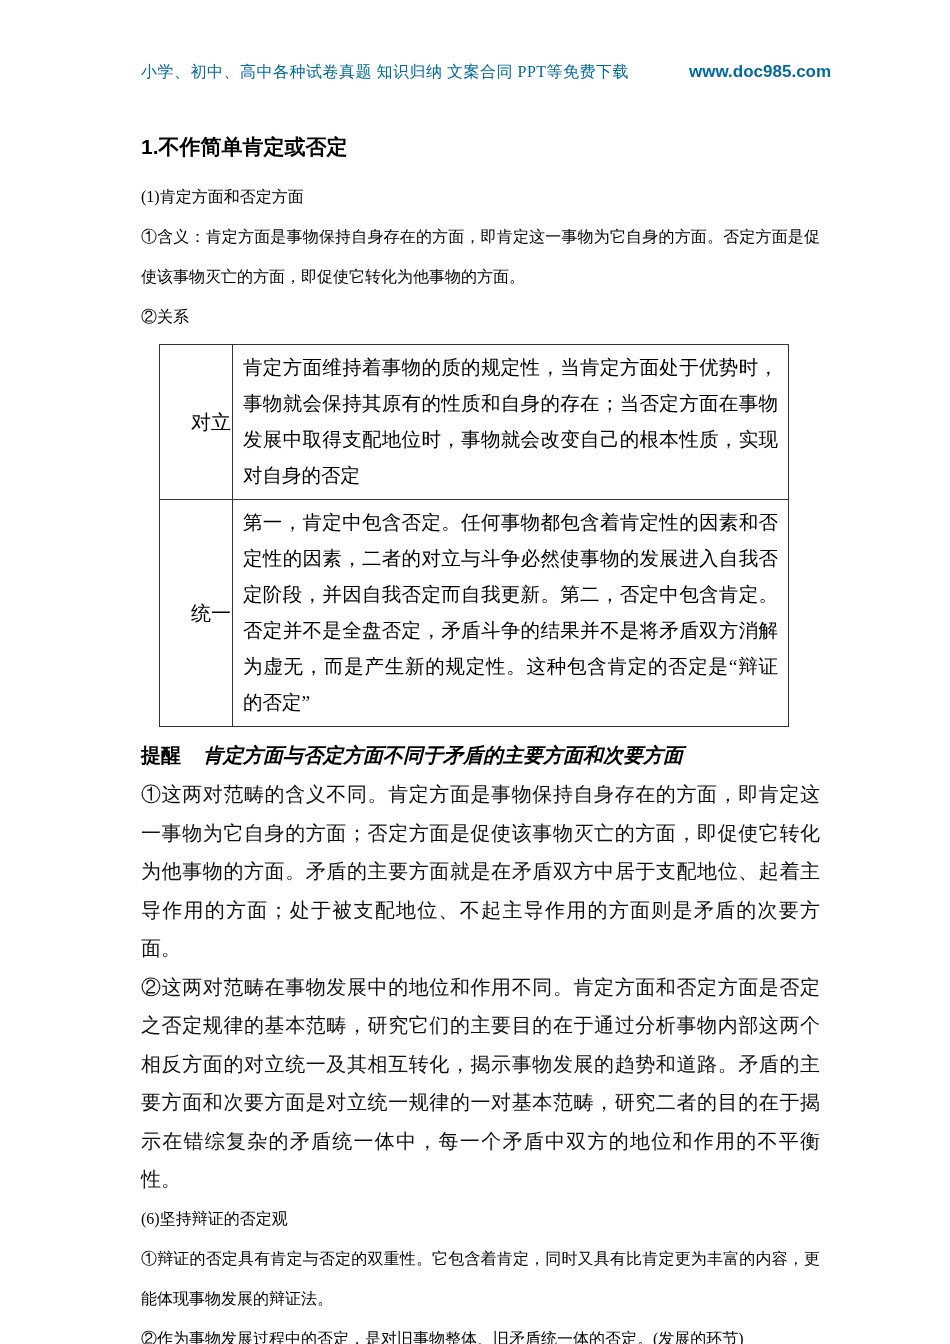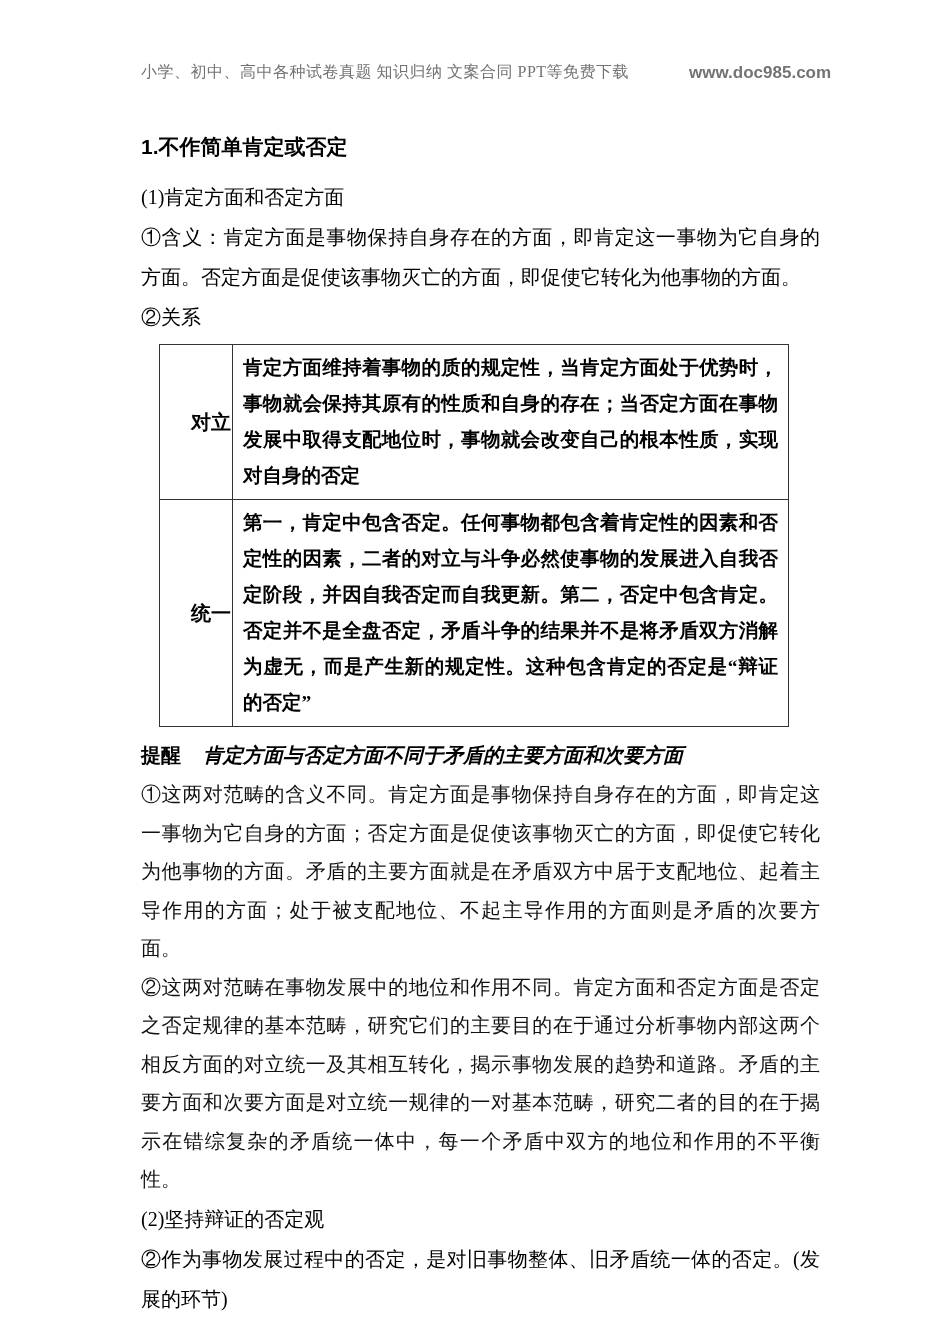--- a/index.html
+++ b/index.html
@@ -15,23 +15,23 @@
     overflow: hidden;
   }
   .page {
     box-sizing: border-box;
     width: 950px;
     height: 1344px;
     padding: 62px 130px 0 141px;
   }
   .doc-header {
     display: flex;
-    align-items: flex-end;
+    align-items: flex-start;
     font-size: 16px;
-    color: #737373;
+    color: #0369a1;
     white-space: nowrap;
     margin-bottom: 50px;
   }
   .doc-header .tagline {
     font-family: "Liberation Serif", serif;
     letter-spacing: 0.5px;
   }
   .doc-header .site {
     font-family: "Liberation Sans", sans-serif;
     font-weight: bold;
@@ -43,33 +43,32 @@
     font-size: 21px;
     font-weight: bold;
     margin: 0 0 16px 0;
     line-height: 28px;
   }
   p {
     margin: 0;
   }
   .serif {
     font-family: "Liberation Serif", serif;
-    font-size: 20px;
+    font-size: 16px;
     line-height: 40px;
     text-align: justify;
   }
   table.rel-table {
     border-collapse: collapse;
     width: 630px;
     margin: 7px 0 8px 18px;
     table-layout: fixed;
   }
   table.rel-table td {
     border: 1px solid #333;
-    font-weight: bold;
   }
   td.row-label {
     width: 70px;
     text-align: right;
     vertical-align: middle;
     font-family: "Liberation Serif", serif;
     font-size: 20px;
   }
   td.row-text {
     font-family: "Liberation Serif", serif;
@@ -133,18 +132,19 @@
     </table>
 
   <p class="reminder-line">
     <span class="rem-label">提醒</span><span class="rem-title">肯定方面与否定方面不同于矛盾的主要方面和次要方面</span>
   </p>
 
   <p class="sans">①这两对范畴的含义不同。肯定方面是事物保持自身存在的方面，即肯定这一事物为它自身的方面；否定方面是促使该事物灭亡的方面，即促使它转化为他事物的方面。矛盾的主要方面就是在矛盾双方中居于支配地位、起着主导作用的方面；处于被支配地位、不起主导作用的方面则是矛盾的次要方面。</p>
 
   <p class="sans">②这两对范畴在事物发展中的地位和作用不同。肯定方面和否定方面是否定之否定规律的基本范畴，研究它们的主要目的在于通过分析事物内部这两个相反方面的对立统一及其相互转化，揭示事物发展的趋势和道路。矛盾的主要方面和次要方面是对立统一规律的一对基本范畴，研究二者的目的在于揭示在错综复杂的矛盾统一体中，每一个矛盾中双方的地位和作用的不平衡性。</p>
 
-  <p class="serif">(2)坚持辩证的否定观</p>
+  <p class="serif">(6)坚持辩证的否定观</p>
 
+  <p class="serif">①辩证的否定具有肯定与否定的双重性。它包含着肯定，同时又具有比肯定更为丰富的内容，更能体现事物发展的辩证法。</p>
 
   <p class="serif">②作为事物发展过程中的否定，是对旧事物整体、旧矛盾统一体的否定。(发展的环节)</p>
 
 </div>
 
 </body></html>

